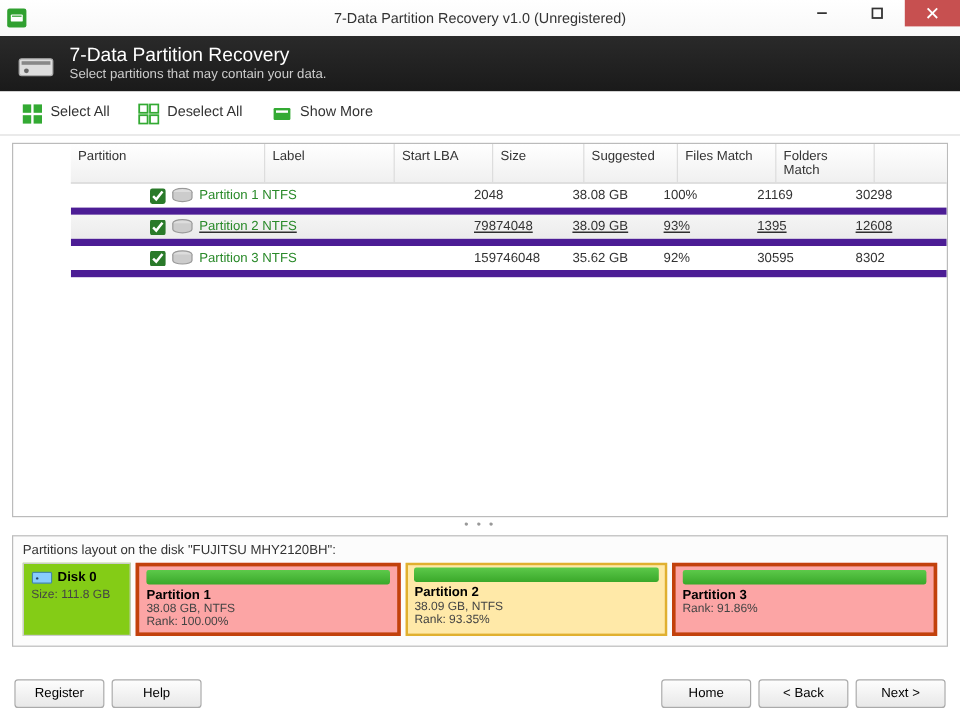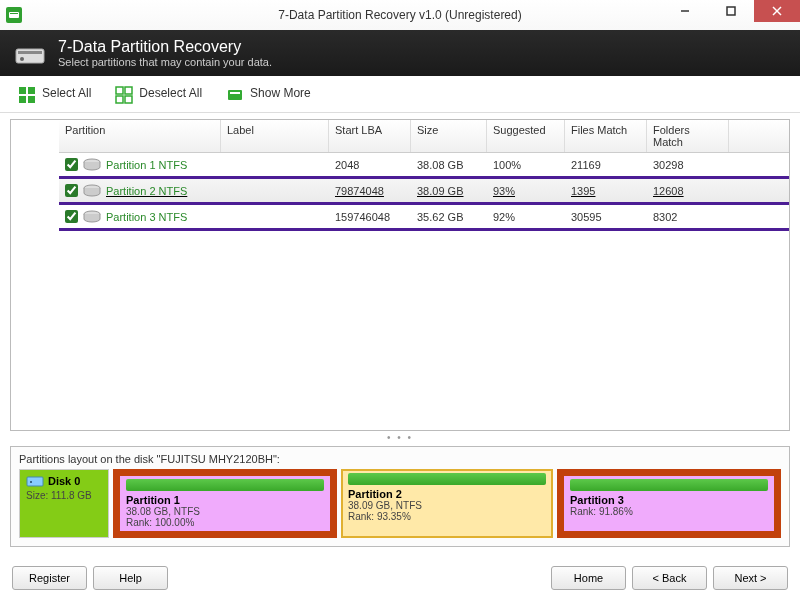--- a/index.html
+++ b/index.html
@@ -19,21 +19,21 @@
 .header .htexts .h2 { font-size: 11px; color: #ccc; }
 
 .toolbar { padding: 8px 14px 6px; display: flex; gap: 16px; border-bottom: 1px solid #ddd; }
 .tbtn { display: flex; align-items: flex-start; gap: 6px; font-size: 12px; color: #333; border: none; background: none; padding: 2px 4px; cursor: pointer; }
 .tbtn .ticon { width: 18px; height: 18px; }
 
 .listwrap { margin: 6px 10px 0; border: 1px solid #bbb; height: 312px; background: #fff; display: flex; flex-direction: column; overflow: hidden; padding-left: 48px; }
 .listhead { display: flex; background: linear-gradient(#fff,#f0f0f0); border-bottom: 1px solid #ccc; }
 .listhead .col { font-size: 11px; color: #333; padding: 4px 6px; border-right: 1px solid #ddd; text-align: left; }
 .listbody { flex: 1; overflow: auto; }
-.row { display: flex; align-items: center; border-bottom: 3px solid #4c1d95; height: 26px; }
+.row { display: flex; align-items: center; border-bottom: 6px solid #4c1d95; height: 26px; justify-content: flex-end; }
 .row.sel { background: linear-gradient(#f5f5f5,#ebebeb); text-decoration: underline; }
 .row .cell { font-size: 11px; color: #333; padding: 0 6px; overflow: hidden; white-space: nowrap; }
 .row .pcol { display: flex; align-items: center; gap: 4px; }
 .row .chk { width: 13px; height: 13px; accent-color: #2a7a2a; }
 .row .dicon { width: 20px; height: 14px; }
 .row .pname { color: #2a8a2a; }
 
 .c-part { width: 162px; }
 .c-label { width: 108px; }
 .c-lba { width: 82px; }
@@ -43,21 +43,21 @@
 .c-fold { width: 82px; }
 
 .dots { text-align: center; font-size: 10px; color: #999; letter-spacing: 2px; padding: 1px 0; }
 
 .layoutwrap { margin: 2px 10px 0; border: 1px solid #bbb; padding: 6px 8px 8px; background: #fcfcfc; }
 .layoutwrap .ltitle { font-size: 11px; color: #333; margin-bottom: 4px; }
 .layoutgrid { display: flex; gap: 4px; }
 .diskbox { width: 90px; border: 1px solid #ccc; background: #84cc16; padding: 4px 6px; }
 .diskbox .dhead { display: flex; align-items: center; gap: 4px; font-size: 11px; font-weight: bold; }
 .diskbox .dsize { font-size: 10px; color: #444; margin-top: 2px; }
-.partbox { flex: 1; border: 7px solid #c2410c; padding: 3px 6px; background: #f0abfc; }
+.partbox { flex: 1; border: 3px solid #c2410c; padding: 3px 6px; background: #fca5a5; }
 .partbox.sel { background: #ffe9a8; border: 2px solid #e0b030; padding: 2px 5px; }
 .partbox .bar { height: 12px; background: linear-gradient(#5cc94a,#3aa82a); border-radius: 2px; margin-bottom: 3px; }
 .partbox .pn { font-size: 11px; font-weight: bold; }
 .partbox .pd { font-size: 10px; color: #444; }
 
 .footer { position: absolute; bottom: 0; left: 0; right: 0; padding: 8px 12px 10px; display: flex; gap: 6px; }
 .footer .spacer { flex: 1; }
 .fbtn { min-width: 75px; height: 24px; font-size: 11px; background: linear-gradient(#fdfdfd,#e8e8e8); border: 1px solid #aaa; border-radius: 3px; cursor: pointer; padding: 0 10px; }
 
 svg { display: block; }

